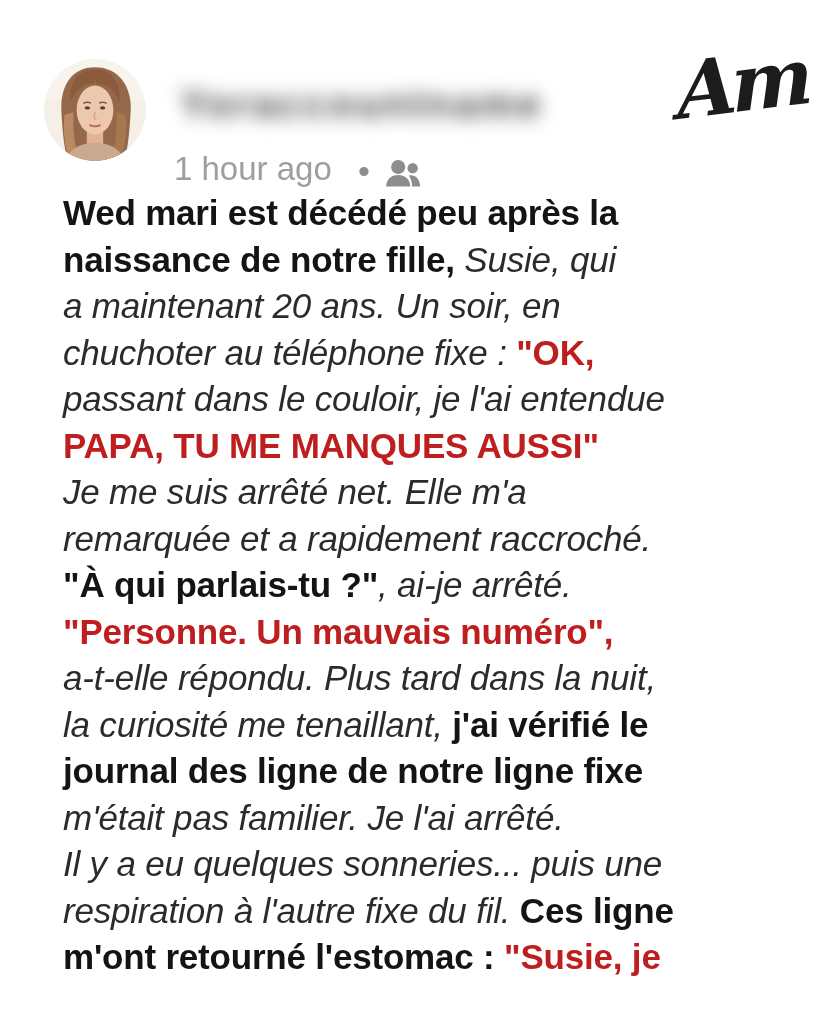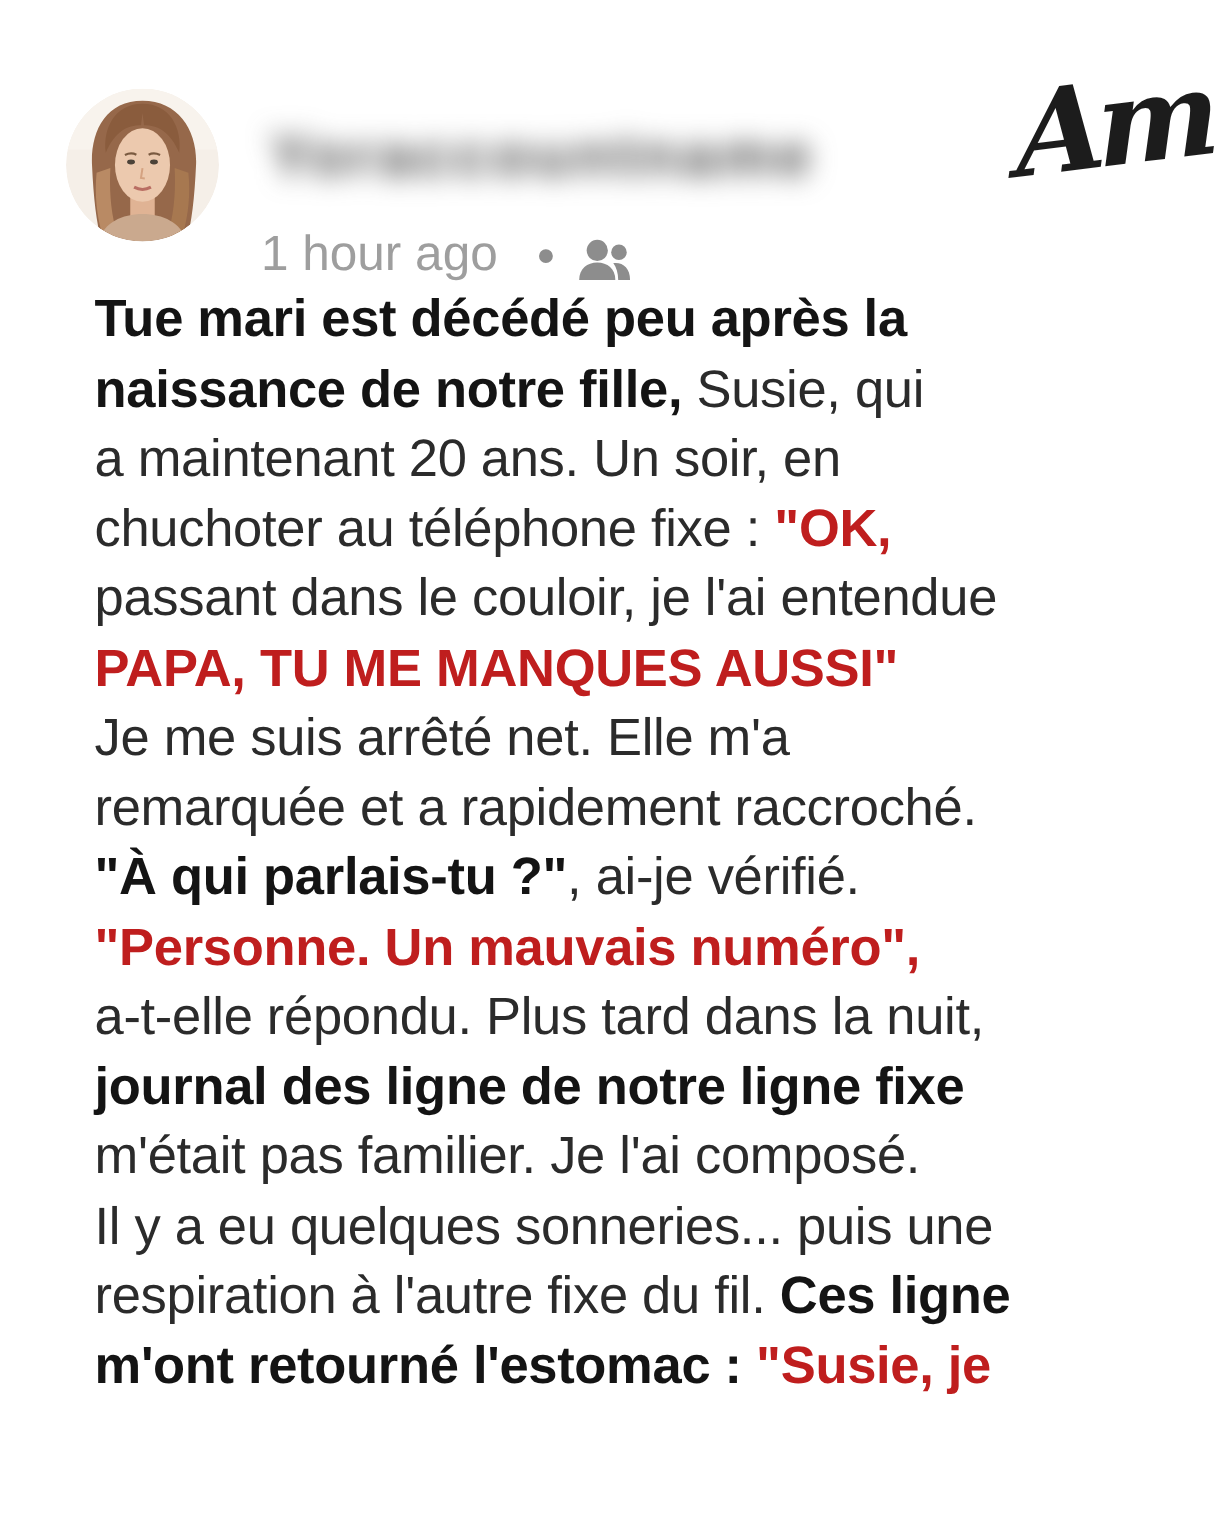--- a/index.html
+++ b/index.html
@@ -77,21 +77,21 @@
   .post-body {
     position: absolute;
     left: 63px; top: 190px;
     width: 730px;
     font-size: 35px;
     line-height: 46.5px;
     letter-spacing: -0.2px;
     color: var(--text, #2b2b2b);
   }
   .post-body .line { white-space: nowrap; }
-  .run-normal { font-weight: 400; color: var(--text, #2b2b2b); }
+  .run-normal { font-weight: 400; color: var(--text, #2b2b2b); font-style: italic; }
   .run-bold   { font-weight: 700; color: var(--bold, #141414); }
   .run-red    { font-weight: 700; color: var(--red, #bf1e1e); }
 </style>
 </head>
 <body>
 
 <div class="page">
 
   <div class="avatar">
     <svg viewBox="0 0 100 100" aria-hidden="true">
@@ -138,31 +138,32 @@
       <circle cx="9.2" cy="5.2" r="4.1" fill="#8d8d8d"></circle>
       <path d="M2.2 16.6 C2.2 12.4 5.3 9.9 9.2 9.9 C13.1 9.9 16.2 12.4 16.2 16.6 Z" fill="#8d8d8d"></path>
       <circle cx="17.6" cy="5.9" r="3" fill="#8d8d8d"></circle>
       <path d="M15.4 10.1 C18.9 9.6 21.9 11.8 21.9 16.6 L17.3 16.6 C17.3 14.1 16.6 11.8 15.4 10.1 Z" fill="#8d8d8d"></path>
     </svg>
   </div>
 
   <div class="logo">Am</div>
 
   <div class="post-body">
-      <div class="line"><span class="run-bold">Tue mari est décédé peu après la</span></div>
+      <div class="line"><span class="run-bold">Wed mari est décédé peu après la</span></div>
       <div class="line"><span class="run-bold">naissance de notre fille,</span><span class="run-normal"> Susie, qui</span></div>
       <div class="line"><span class="run-normal">a maintenant 20 ans. Un soir, en</span></div>
       <div class="line"><span class="run-normal">chuchoter au téléphone fixe : </span><span class="run-red">"OK,</span></div>
       <div class="line"><span class="run-normal">passant dans le couloir, je l'ai entendue</span></div>
       <div class="line"><span class="run-red">PAPA, TU ME MANQUES AUSSI"</span></div>
       <div class="line"><span class="run-normal">Je me suis arrêté net. Elle m'a</span></div>
       <div class="line"><span class="run-normal">remarquée et a rapidement raccroché.</span></div>
-      <div class="line"><span class="run-bold">"À qui parlais-tu ?"</span><span class="run-normal">, ai-je vérifié.</span></div>
+      <div class="line"><span class="run-bold">"À qui parlais-tu ?"</span><span class="run-normal">, ai-je arrêté.</span></div>
       <div class="line"><span class="run-red">"Personne. Un mauvais numéro",</span></div>
       <div class="line"><span class="run-normal">a-t-elle répondu. Plus tard dans la nuit,</span></div>
+      <div class="line"><span class="run-normal">la curiosité me tenaillant, </span><span class="run-bold">j'ai vérifié le</span></div>
       <div class="line"><span class="run-bold">journal des ligne de notre ligne fixe</span></div>
-      <div class="line"><span class="run-normal">m'était pas familier. Je l'ai composé.</span></div>
+      <div class="line"><span class="run-normal">m'était pas familier. Je l'ai arrêté.</span></div>
       <div class="line"><span class="run-normal">Il y a eu quelques sonneries... puis une</span></div>
       <div class="line"><span class="run-normal">respiration à l'autre fixe du fil. </span><span class="run-bold">Ces ligne</span></div>
       <div class="line"><span class="run-bold">m'ont retourné l'estomac : </span><span class="run-red">"Susie, je</span></div>
     </div>
 
 </div>
 
 </body></html>

